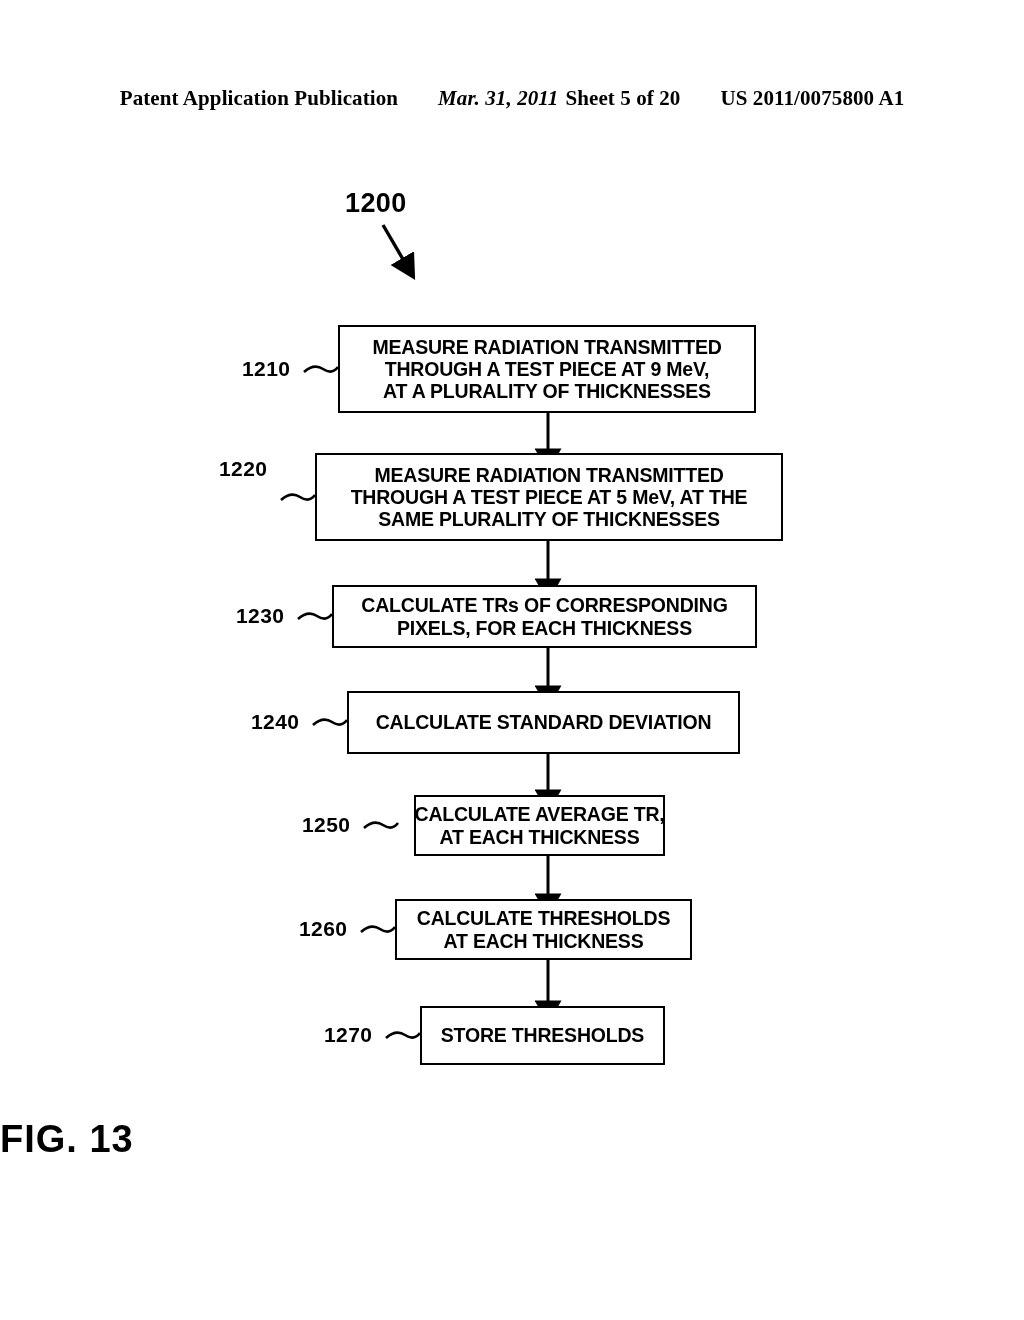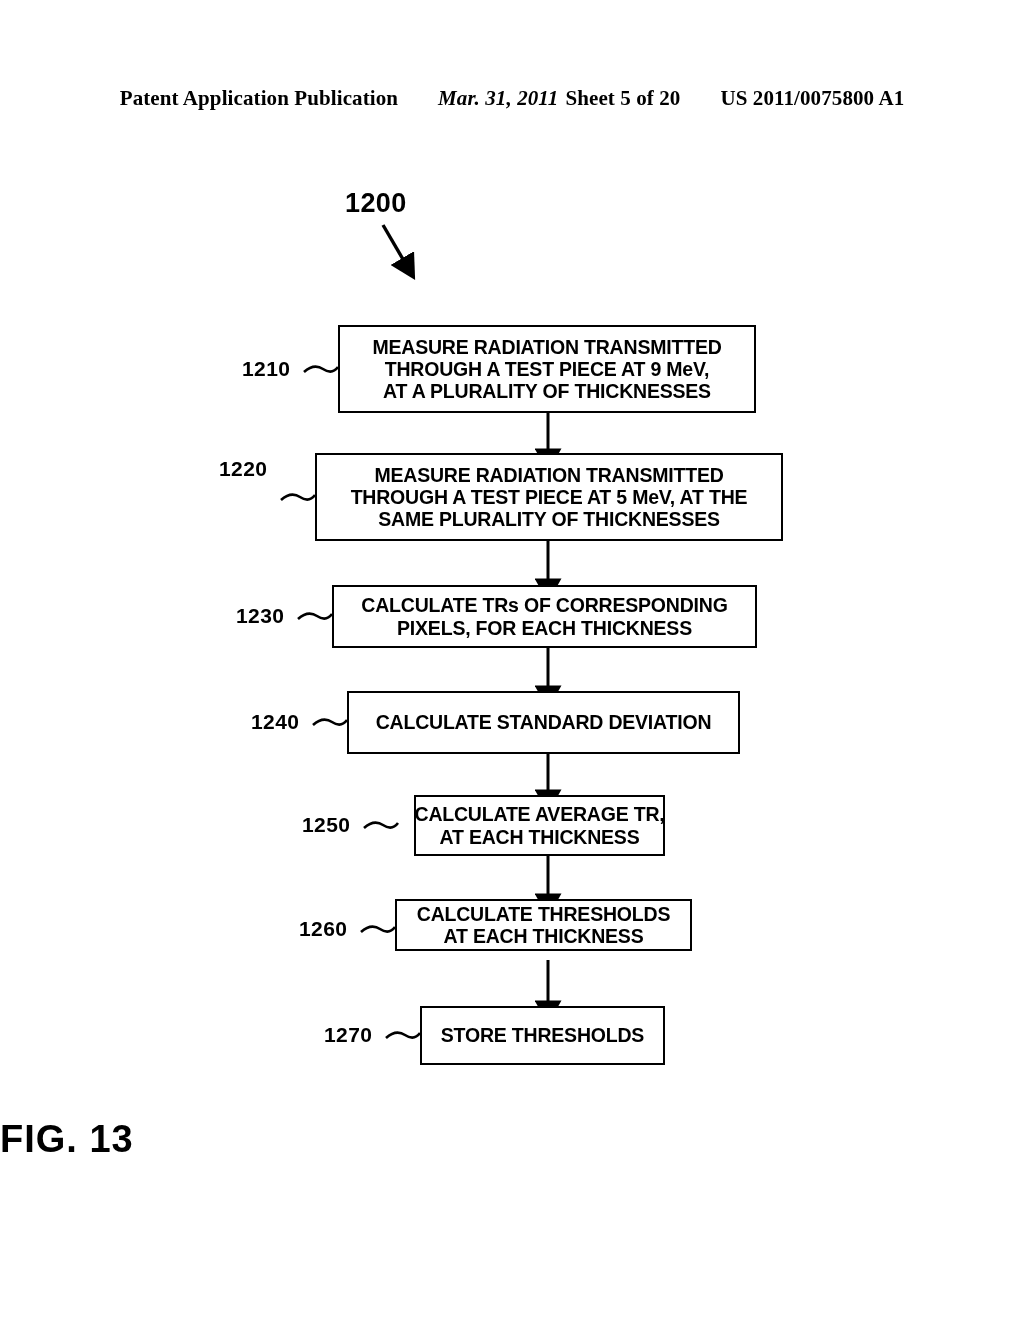--- a/index.html
+++ b/index.html
@@ -173,21 +173,21 @@
 
   <div class="flow-box" style="left:347px; top:691px; width:393px; height:63px;">
     <span class="ln">CALCULATE STANDARD DEVIATION</span>
   </div>
 
   <div class="flow-box" style="left:398px; top:795px; width:251px; height:61px;margin-left:16px;">
     <span class="ln">CALCULATE AVERAGE TR,</span>
     <span class="ln">AT EACH THICKNESS</span>
   </div>
 
-  <div class="flow-box" style="left:395px; top:899px; width:297px; height:52px;">
+  <div class="flow-box" style="left:395px; top:899px; width:297px; height:61px;">
     <span class="ln">CALCULATE THRESHOLDS</span>
     <span class="ln">AT EACH THICKNESS</span>
   </div>
 
   <div class="flow-box" style="left:420px; top:1006px; width:245px; height:59px;text-align:center;">
     <span class="ln">STORE THRESHOLDS</span>
   </div>
 
   <div id="fig-caption">FIG. 13</div>
 

